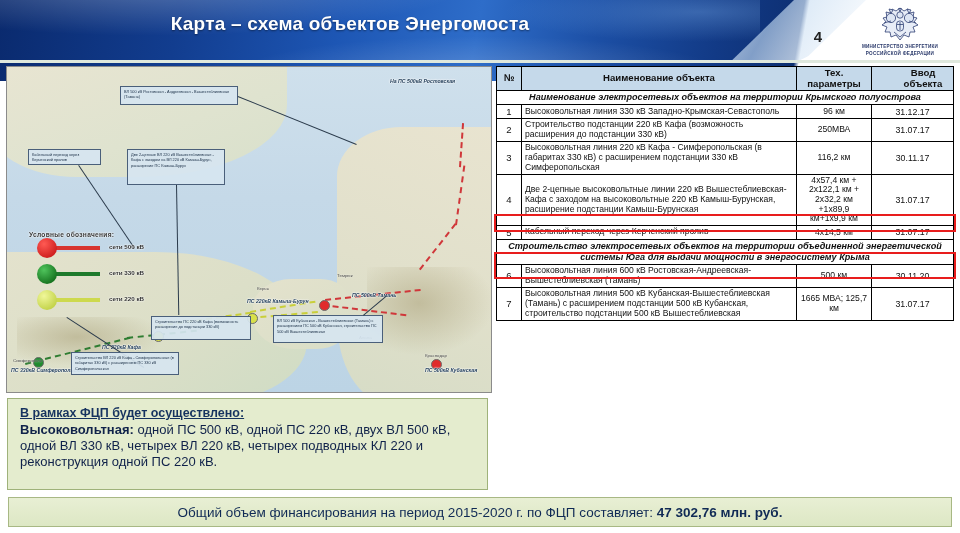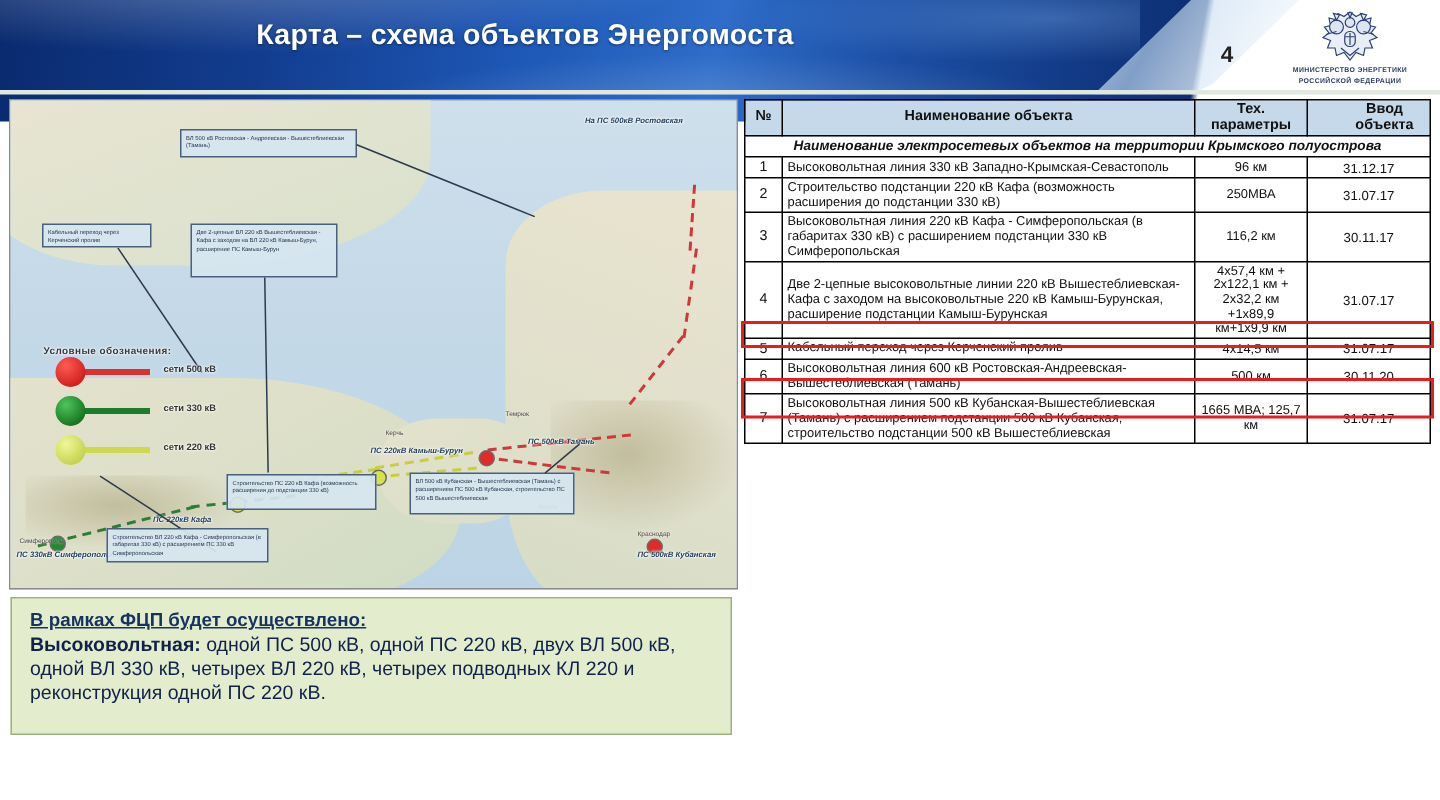--- a/index.html
+++ b/index.html
@@ -213,20 +213,23 @@
         <div class="leg-txt">сети 220 кВ</div>
       </div>
     </div>
   </div>
 
   <div class="note">
     <div class="note-head">В рамках ФЦП будет осуществлено:</div>
     <div class="note-body"><b>Высоковольтная:</b><span> одной ПС 500 кВ, одной ПС 220 кВ, двух ВЛ 500 кВ, одной ВЛ 330 кВ, четырех ВЛ 220 кВ, четырех подводных КЛ 220 и  реконструкция одной ПС 220 кВ.</span></div>
   </div>
 
+  <div class="bottom">
+    <div class="bottom-txt"><span class="plain">Общий объем финансирования на период 2015-2020 г. по ФЦП составляет: </span><span>47 302,76 млн. руб.</span></div>
+  </div>
 
   <div class="tablewrap">
     <table class="t">
       <thead>
         <tr>
           <th class="th" style="width:18px;">№</th>
           <th class="th">Наименование объекта</th>
           <th class="th" style="width:68px;">
             <div>Тех.</div>
             <div>параметры</div>
@@ -265,20 +268,23 @@
           <td class="par">4х57,4 км + 2х122,1 км + 2х32,2 км +1х89,9 км+1х9,9 км</td>
           <td class="dat">31.07.17</td>
         </tr>
         <tr>
           <td class="num">5</td>
           <td class="obj">Кабельный переход через Керченский пролив</td>
           <td class="par">4х14,5 км</td>
           <td class="dat">31.07.17</td>
         </tr>
         <tr>
+          <td class="section" colspan="4">Строительство электросетевых объектов на территории объединенной энергетической системы Юга для выдачи мощности в энергосистему Крыма</td>
+        </tr>
+        <tr>
           <td class="num">6</td>
           <td class="obj">Высоковольтная линия 600 кВ Ростовская-Андреевская-Вышестеблиевская (Тамань)</td>
           <td class="par">500 км</td>
           <td class="dat">30.11.20</td>
         </tr>
         <tr>
           <td class="num">7</td>
           <td class="obj">Высоковольтная линия 500 кВ Кубанская-Вышестеблиевская (Тамань) с расширением подстанции 500 кВ Кубанская, строительство подстанции 500 кВ Вышестеблиевская</td>
           <td class="par">1665 МВА; 125,7 км</td>
           <td class="dat">31.07.17</td>

